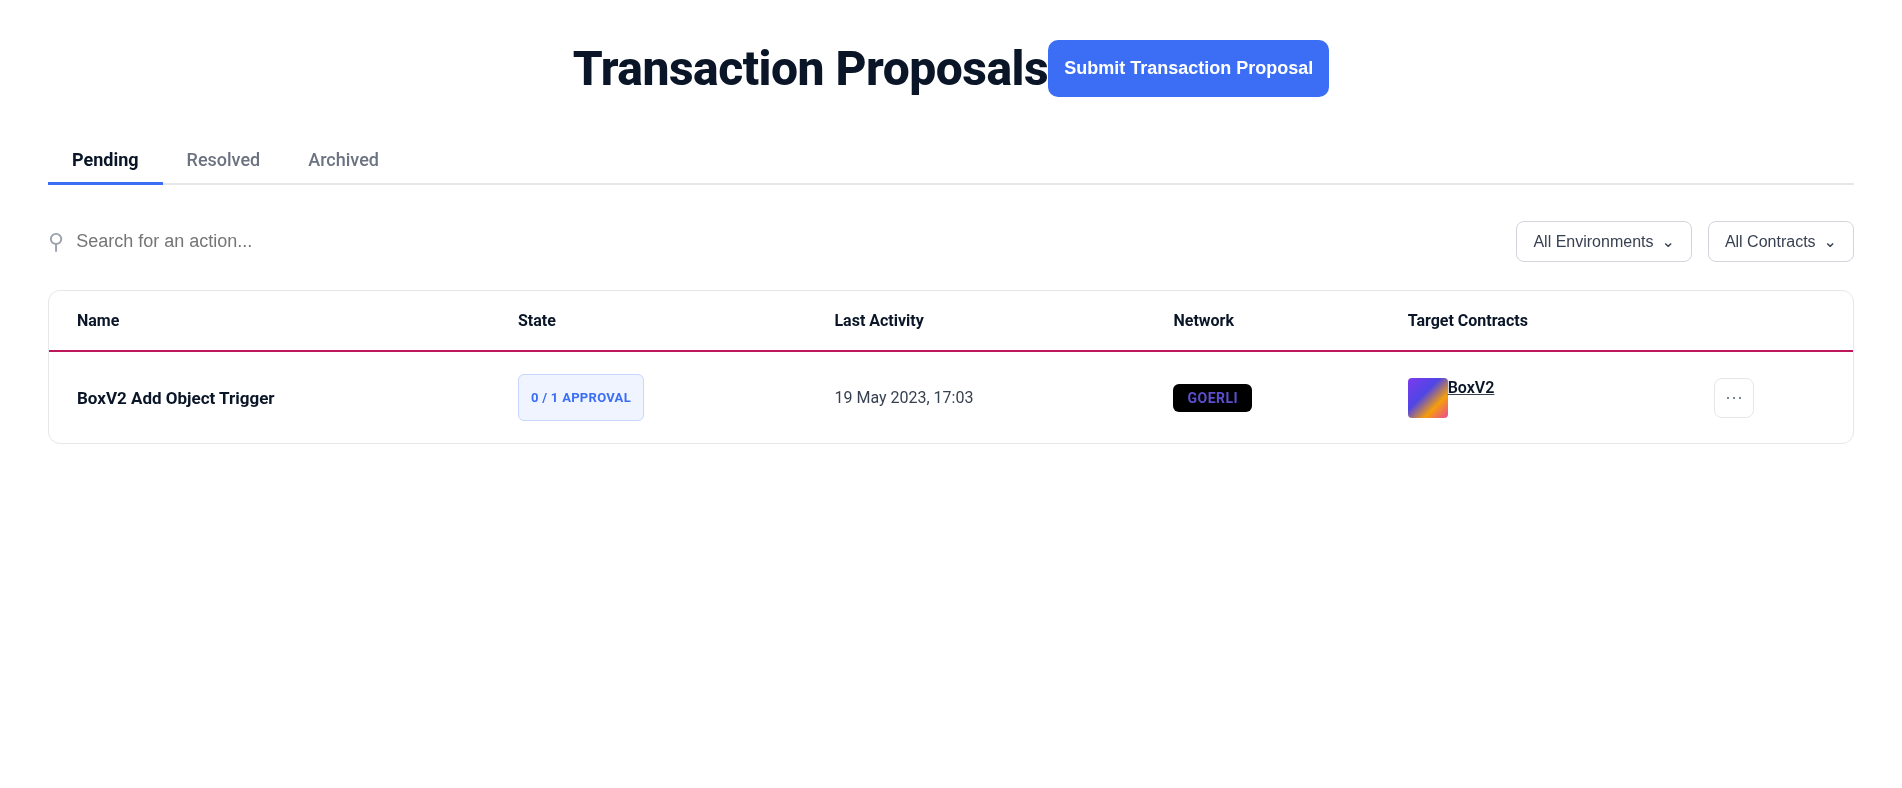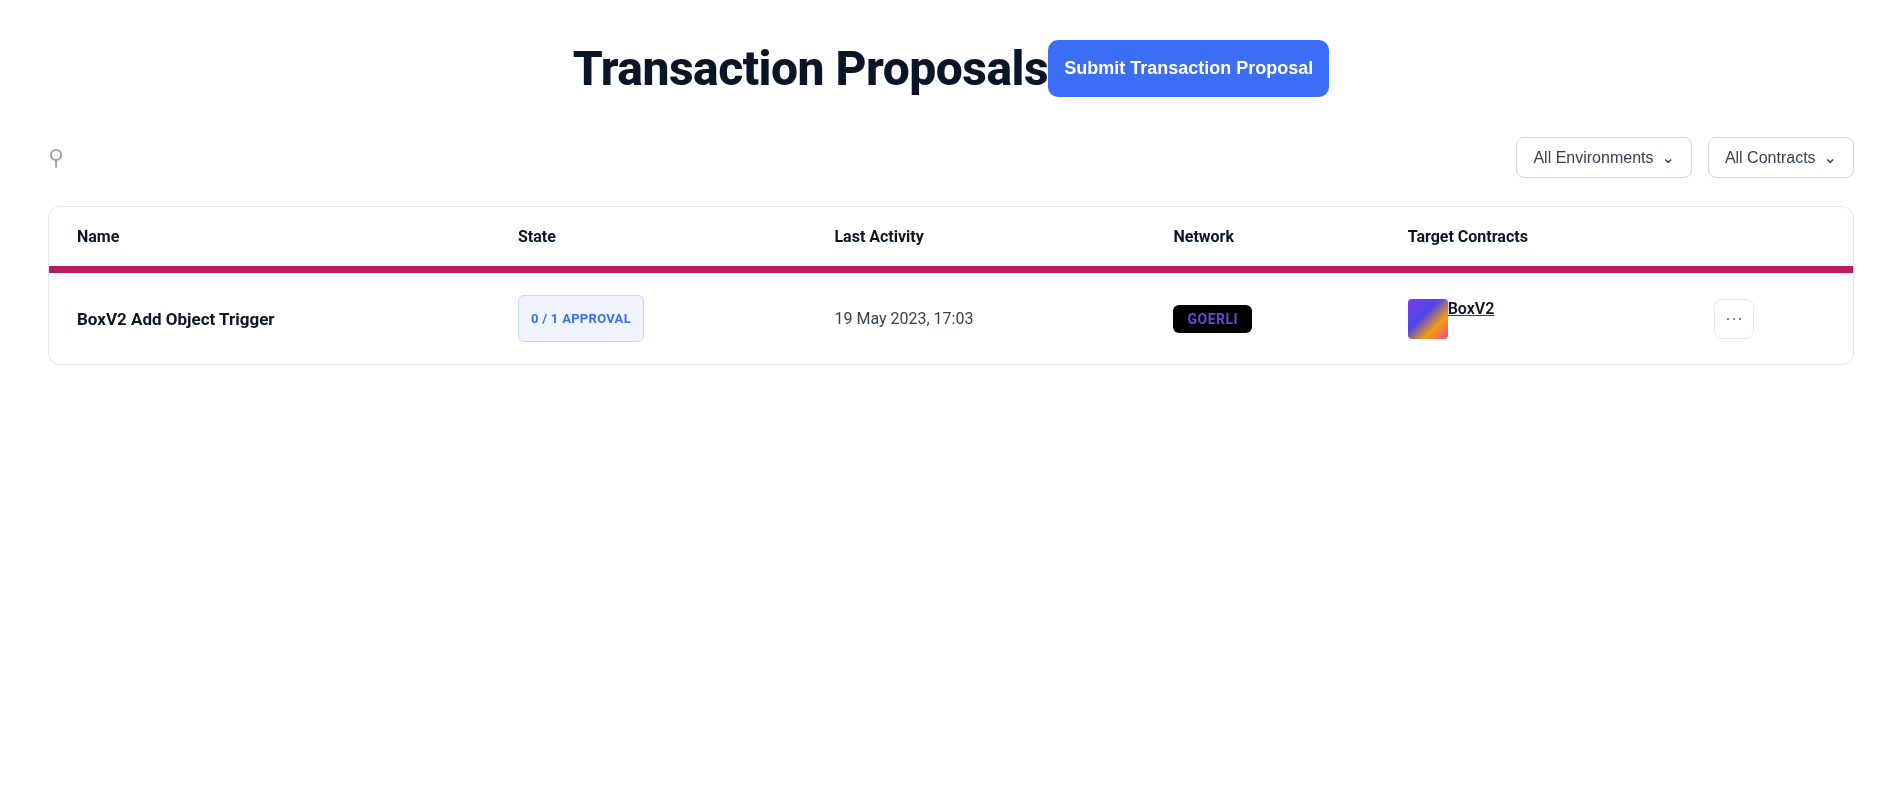--- a/index.html
+++ b/index.html
@@ -128,21 +128,21 @@
       border-radius: 12px;
       overflow: hidden;
     }
 
     .table {
       width: 100%;
       border-collapse: collapse;
     }
 
     .table thead tr {
-      border-bottom: 7px solid #be185d;
+      border-bottom: 2px solid #be185d;
     }
 
     .table thead th {
       text-align: left;
       padding: 20px 28px;
       font-size: 16px;
       font-weight: 700;
       color: #0a1628;
     }
 
@@ -237,24 +237,30 @@
 </head>
 <body>
 
 <div class="page-container">
 
   <div class="header">
     <h1 class="page-title">Transaction Proposals</h1>
     <button class="submit-btn">Submit Transaction Proposal</button>
   </div>
 
+  <div class="tabs">
+    <a class="tab active">Pending</a>
+    <a class="tab">Resolved</a>
+    <a class="tab">Archived</a>
+  </div>
 
   <div class="filters-row">
     <div class="search-wrapper">
       <span class="search-icon">⚲</span>
+      <input class="search-input" type="text" placeholder="Search for an action..." style="">
     </div>
     <div class="filter-dropdowns">
       <button class="dropdown-btn">
         <span>All Environments</span>
         <span>⌄</span>
       </button>
       <button class="dropdown-btn">
         <span>All Contracts</span>
         <span>⌄</span>
       </button>

